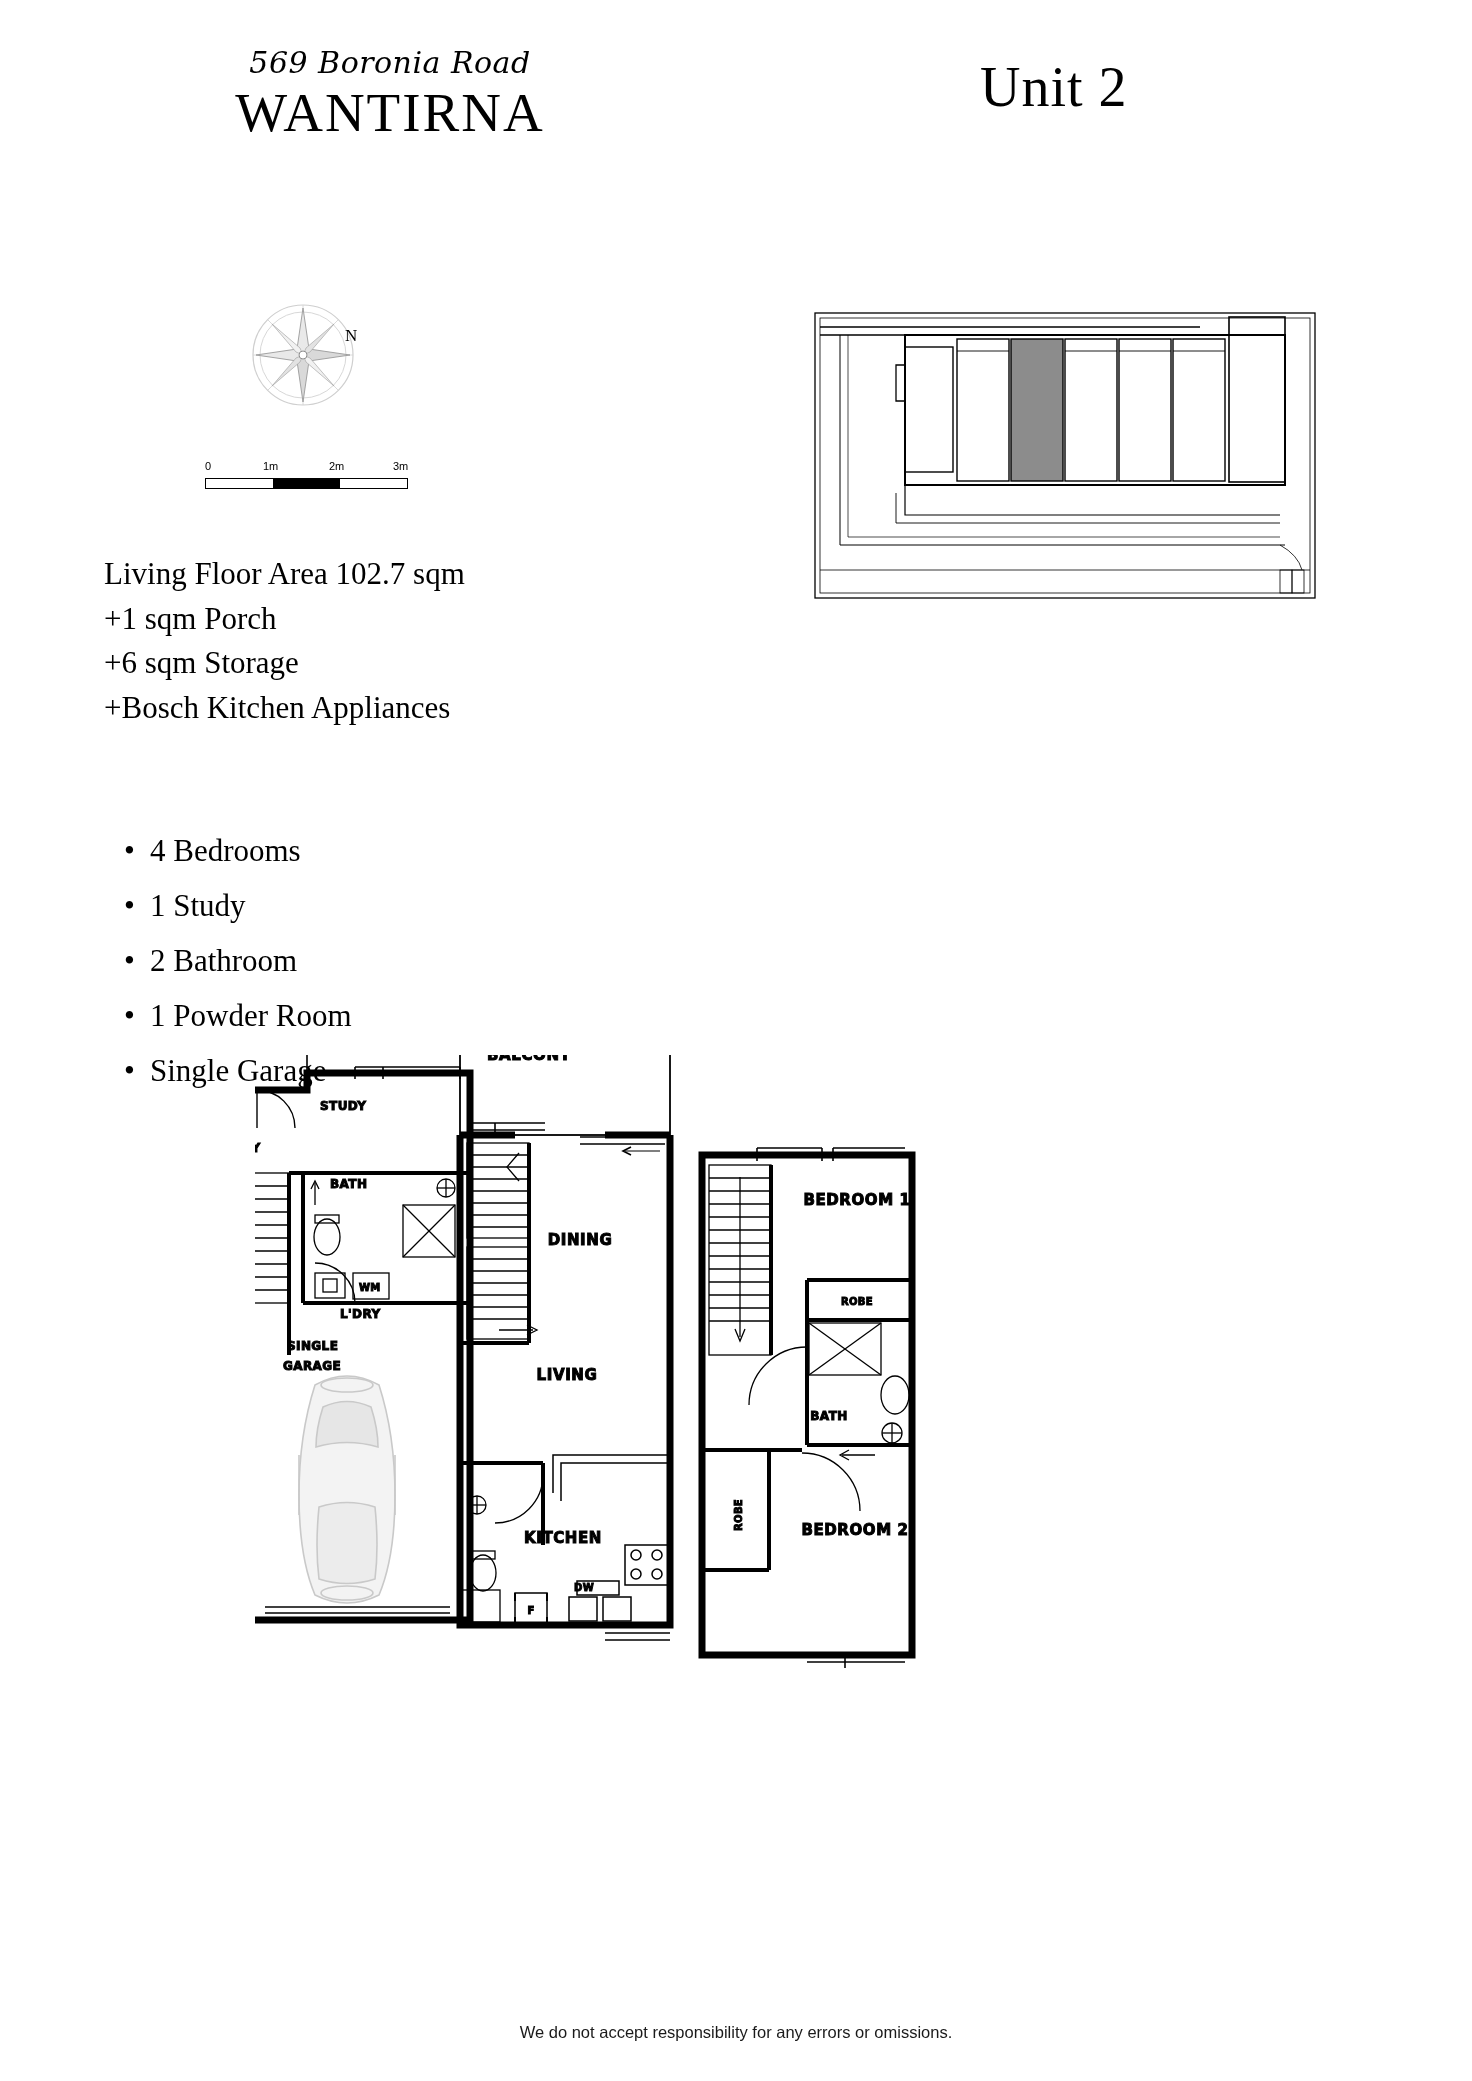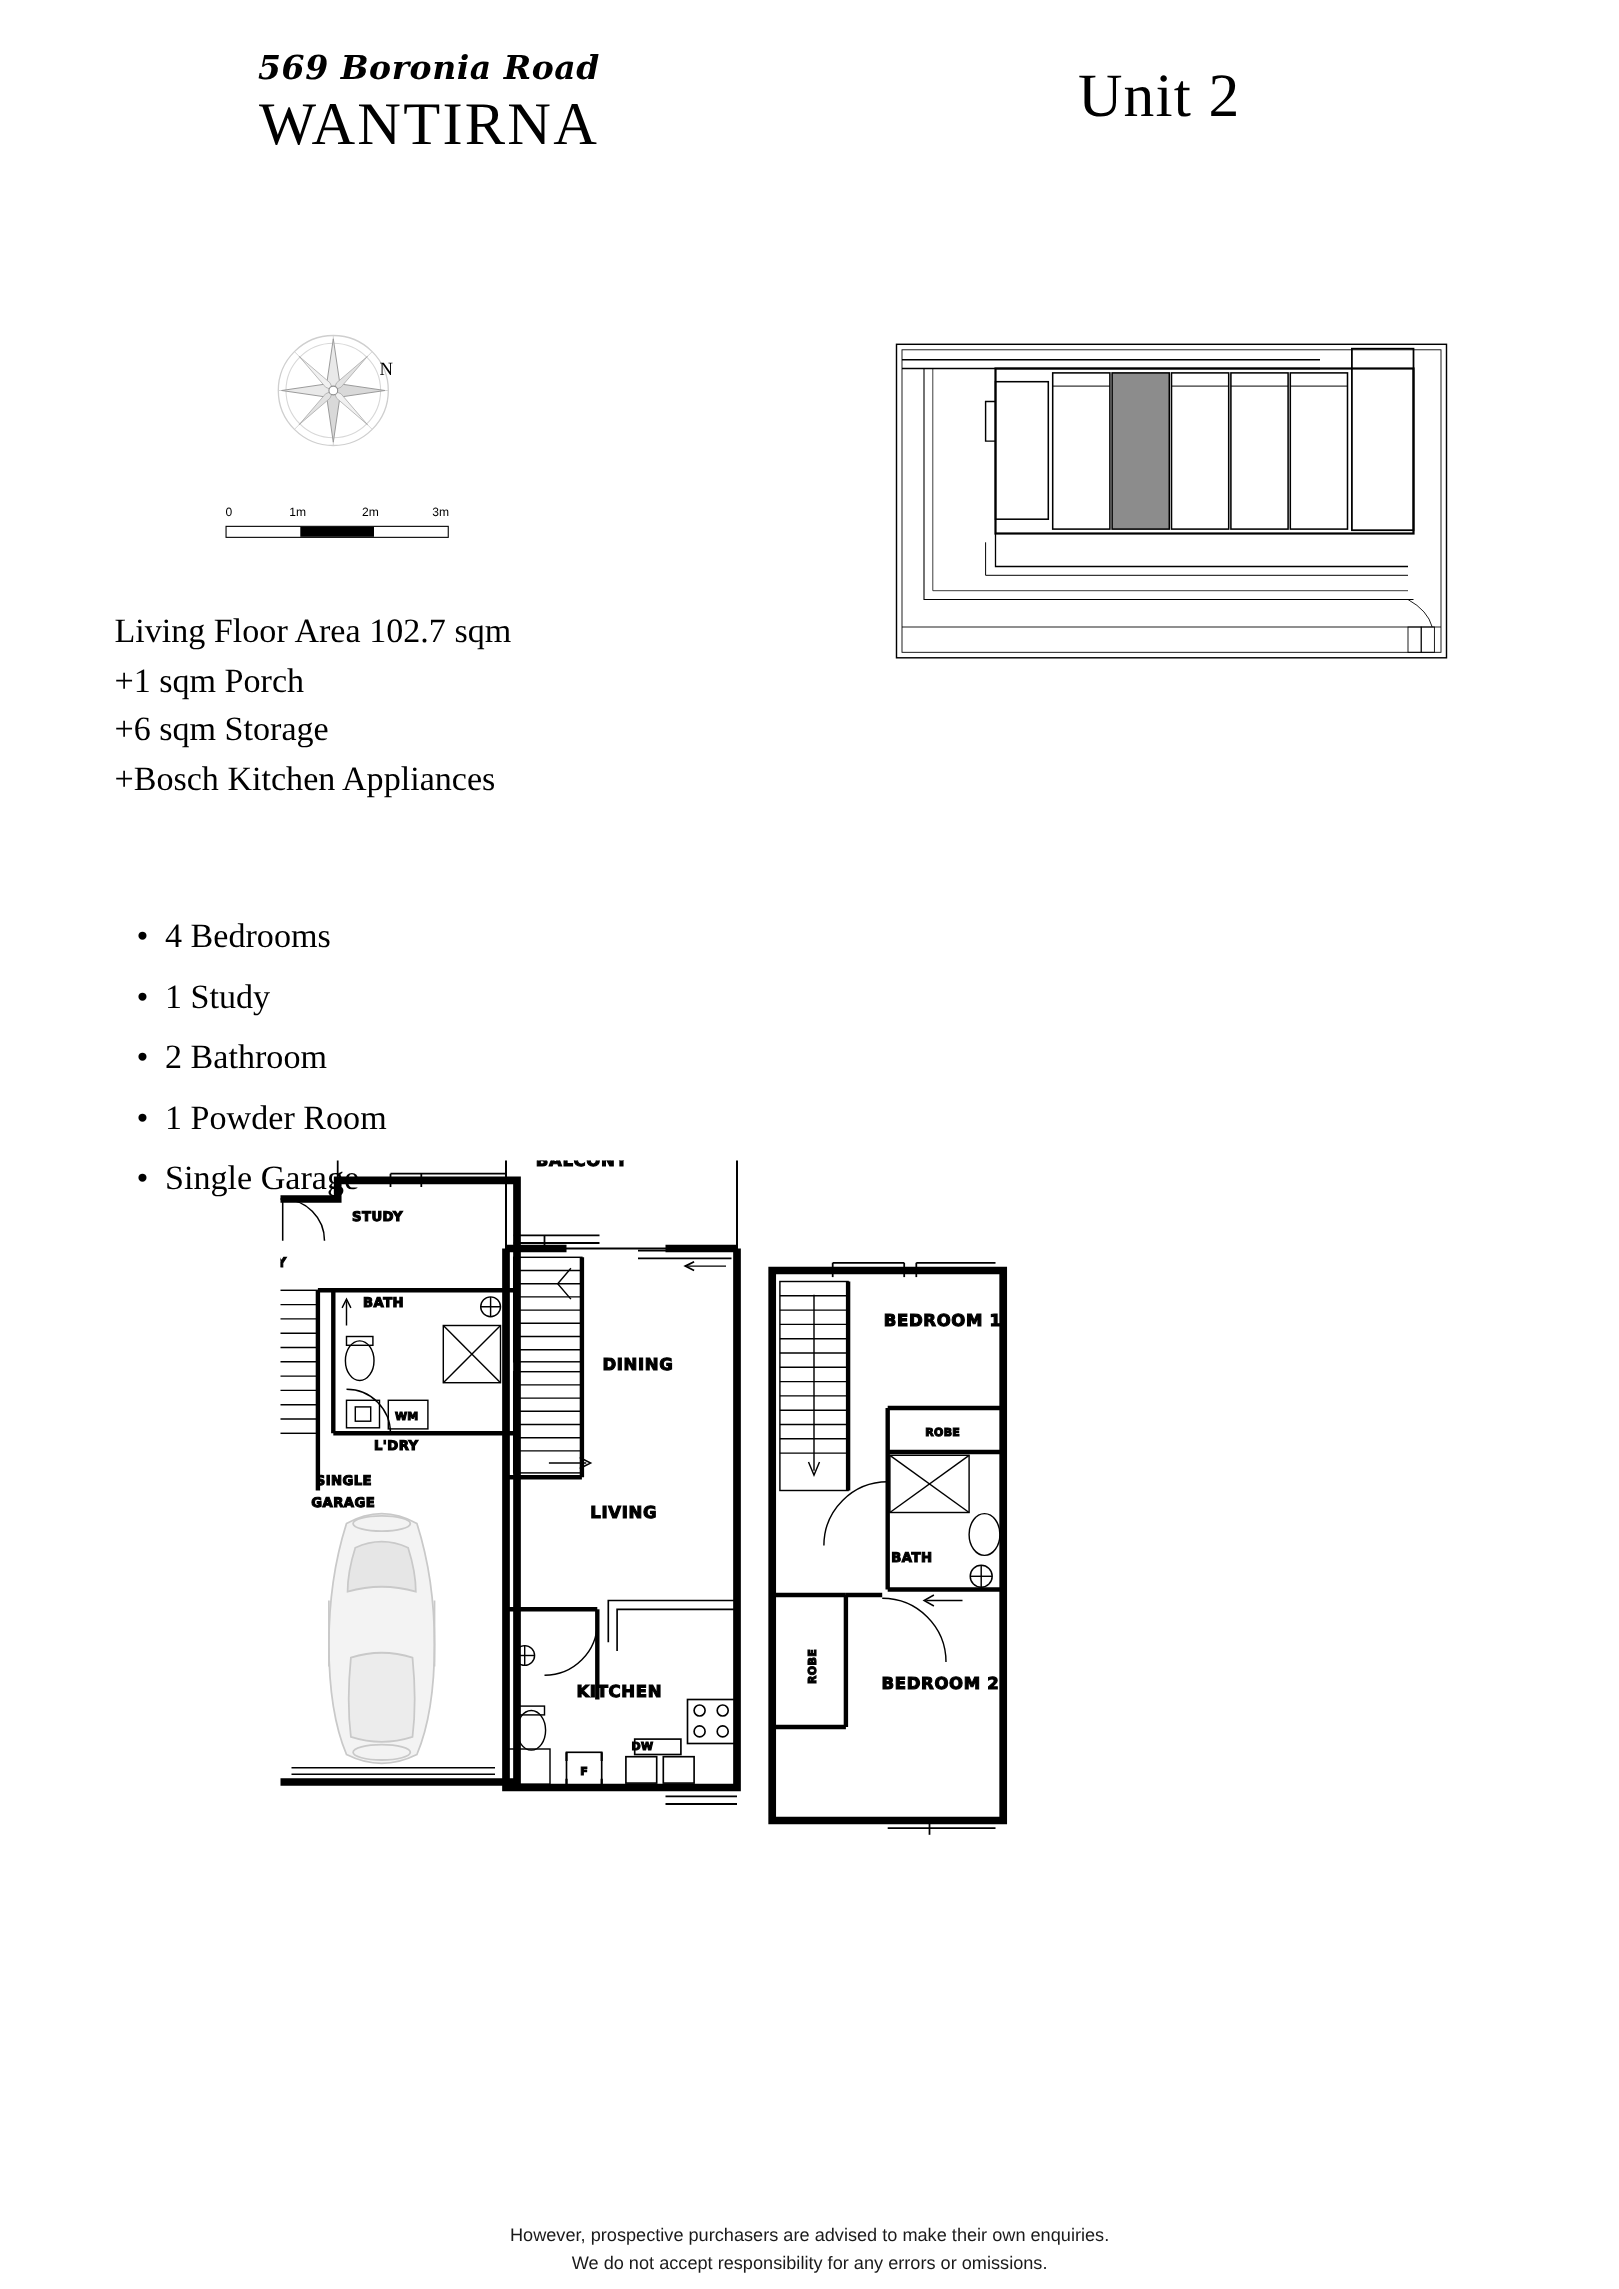--- a/index.html
+++ b/index.html
@@ -20,21 +20,21 @@
   #header-address {
     position: absolute;
     left: 160px;
     top: 45px;
     width: 460px;
     text-align: center;
   }
   #street-line {
     font-family: "DejaVu Serif", serif;
     font-style: italic;
-    font-weight: bold;
+    font-weight: normal;
     font-size: 30px;
     letter-spacing: 0.5px;
   }
   #suburb-line {
     font-family: "Liberation Serif", serif;
     font-size: 55px;
     letter-spacing: 2px;
     margin-top: 4px;
     line-height: 1.05;
   }
@@ -547,15 +547,14 @@
       <text class="fp-label-sm" x="82" y="305" text-anchor="middle">BATH</text>
       <text class="fp-label-xs" x="-5" y="400" transform="rotate(-90 -5 400)" text-anchor="middle">ROBE</text>
       <text class="fp-label" x="108" y="420" text-anchor="middle">BEDROOM 2</text>
     </g>
 
   </g>
 </svg>
 </div>
 
 <div id="disclaimer">
-  <div>However, prospective purchasers are advised to make their own enquiries.</div>
   <div>We do not accept responsibility for any errors or omissions.</div>
 </div>
 
 </body></html>

